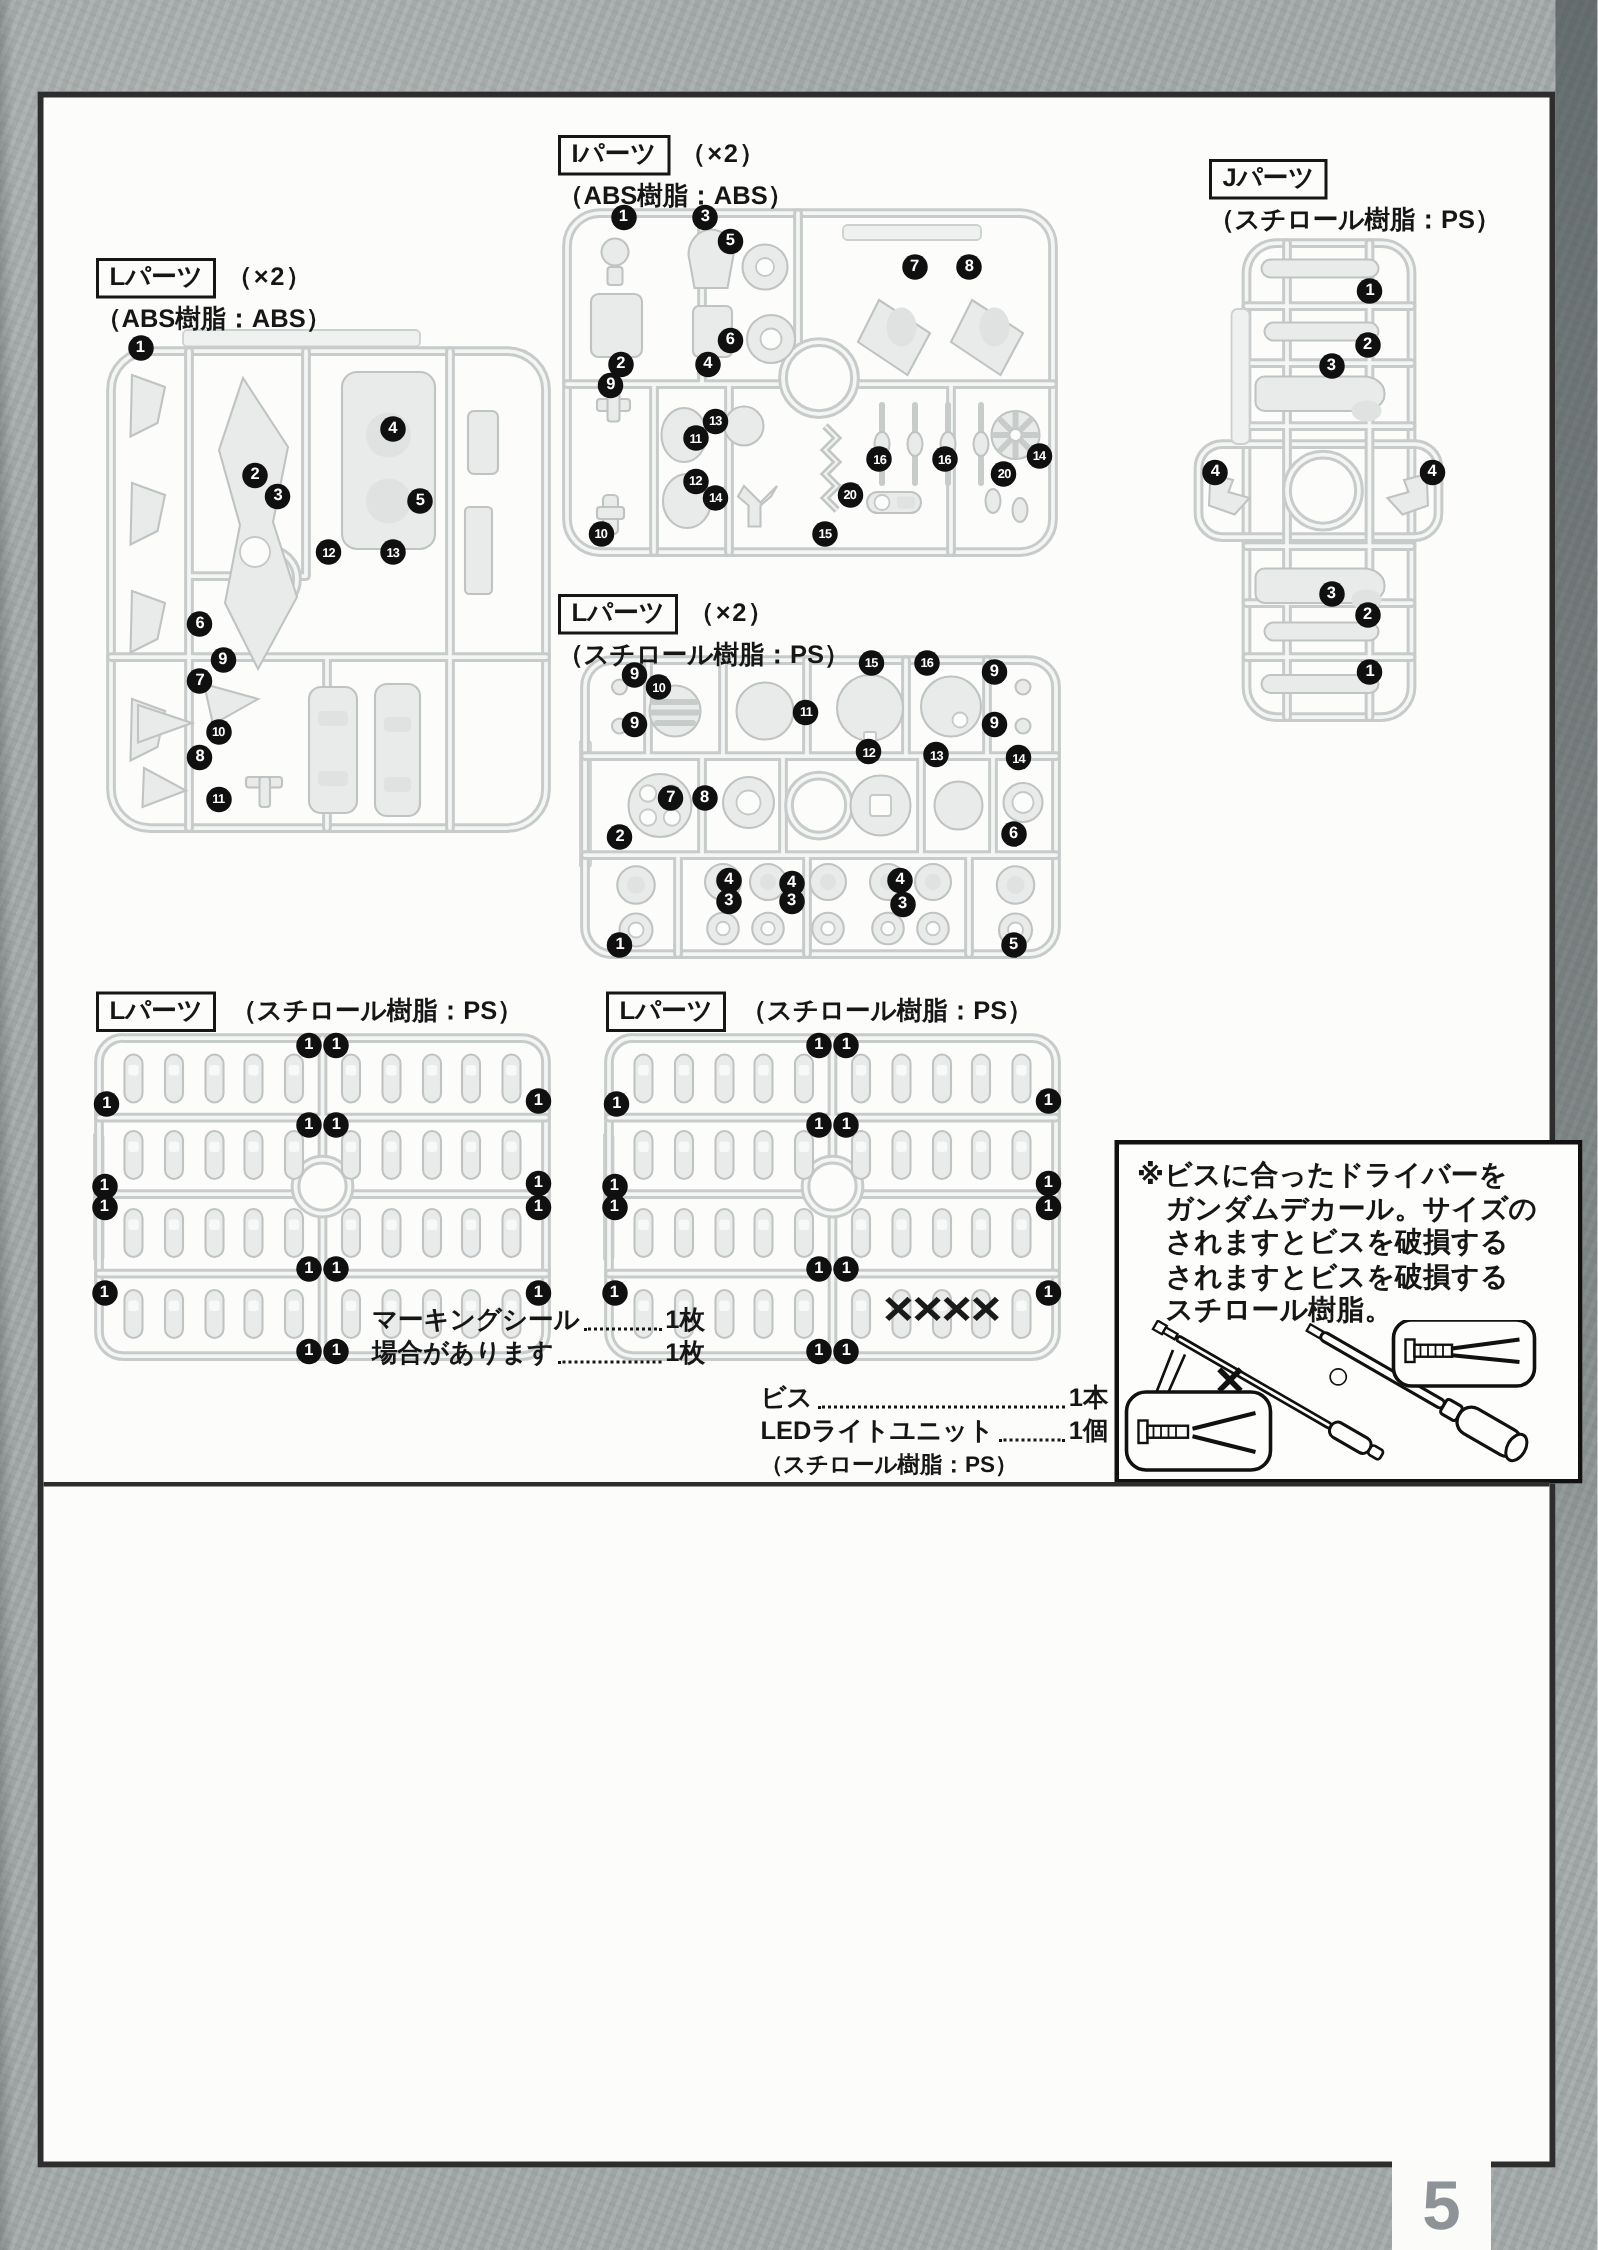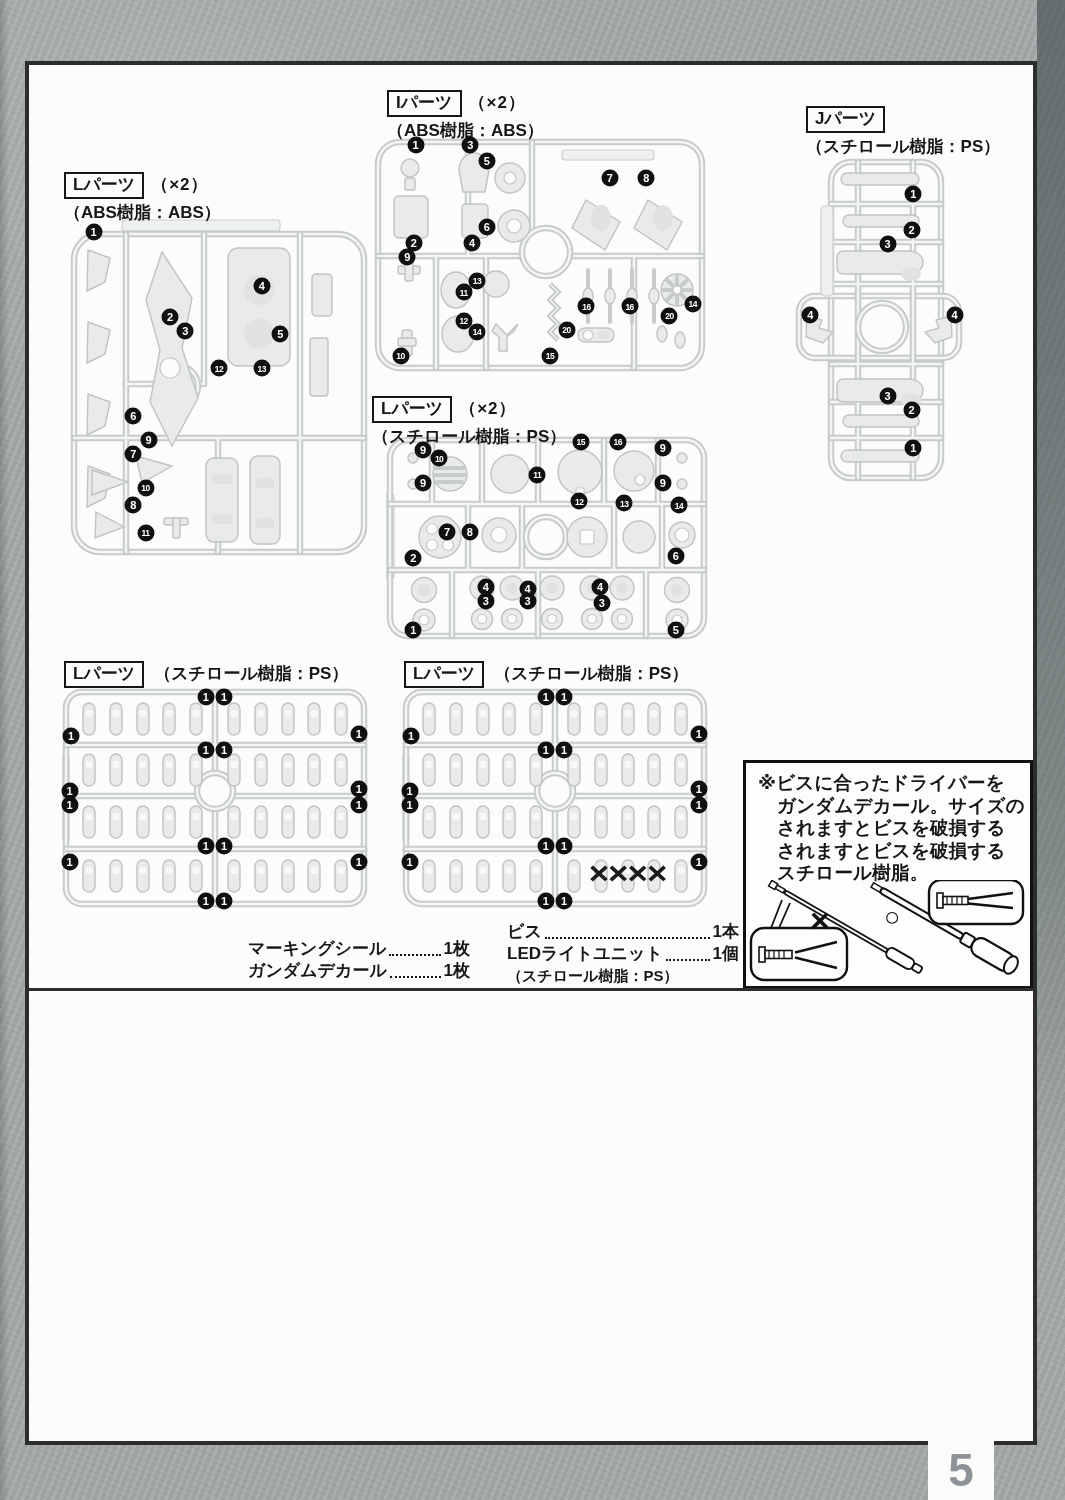--- a/index.html
+++ b/index.html
@@ -48,42 +48,42 @@
   .pdetail { fill:#dfe2e1; stroke:none; }
   .phole { fill:#fcfcfb; stroke:#c4c8c7; stroke-width:1.2; }
 
   .supplies { position:absolute; z-index:3; font-weight:700; font-size:17px; }
   .srow { display:flex; align-items:flex-end; height:22px; }
   .sname { white-space:nowrap; }
   .dots { flex:1; margin:0 3px 4px; border-bottom:2.6px dotted #161616; min-width:12px; }
   .sqty { white-space:nowrap; }
   .snote { font-size:15px; margin-top:2px; }
 
-  .warnbox { position:absolute; left:743px; top:760px; width:290px; height:229px; box-sizing:border-box;
+  .warnbox { position:absolute; left:743px; top:760px; width:312px; height:229px; box-sizing:border-box;
     border:3px solid #111; background:#fdfdfc; z-index:3; padding:9px 8px 0 12px; }
   .wline { font-size:18.5px; font-weight:700; line-height:22.5px; white-space:nowrap; letter-spacing:0.2px; }
   .wline.ind { padding-left:19px; }
   .warn-art { position:absolute; left:3px; bottom:2px; width:278px; height:104px; }
   .wmark { position:absolute; font-weight:700; z-index:4; line-height:1; color:#111; }
   .ink { stroke:#111; fill:#fdfdfc; }
 </style>
 </head>
 <body>
 
 <div class="page">
   <div class="edge-l"></div>
   <div class="edge-r"></div>
   <div class="frame"></div>
   <div class="divider"></div>
 
   <div class="plabel" style="left:64px;top:172px">
     <span class="pbox">Lパーツ</span><span class="pmult">（×2）</span>
     <div class="pmat">（ABS樹脂：ABS）</div>
   </div>
-  <div class="plabel" style="left:387px;top:90px">
+  <div class="plabel" style="left:372px;top:90px">
     <span class="pbox">Iパーツ</span><span class="pmult">（×2）</span>
     <div class="pmat">（ABS樹脂：ABS）</div>
   </div>
   <div class="plabel" style="left:806px;top:106px">
     <span class="pbox">Jパーツ</span>
     <div class="pmat">（スチロール樹脂：PS）</div>
   </div>
   <div class="plabel" style="left:372px;top:396px">
     <span class="pbox">Lパーツ</span><span class="pmult">（×2）</span>
     <div class="pmat">（スチロール樹脂：PS）</div>
@@ -728,28 +728,28 @@
         <span class="badge" style="left: 47%; top: 72%;">1</span>
         <span class="badge" style="left: 53%; top: 72%;">1</span>
         <span class="badge" style="left: 2.5%; top: 79%;">1</span>
         <span class="badge" style="left: 97%; top: 79%;">1</span>
         <span class="badge" style="left: 47%; top: 97%;">1</span>
         <span class="badge" style="left: 53%; top: 97%;">1</span>
       </div>
     <span class="crosses">××××</span>
   </div>
 
-  <div class="supplies" style="left:248px;top:938px;width:222px">
+  <div class="supplies" style="left:248px;top:869px;width:222px">
     <div class="srow">
       <span class="sname">マーキングシール</span>
       <span class="dots"></span>
       <span class="sqty">1枚</span>
     </div>
     <div class="srow">
-      <span class="sname">ガンダムデカール</span>
+      <span class="sname">場合があります</span>
       <span class="dots"></span>
       <span class="sqty">1枚</span>
     </div>
   </div>
   <div class="supplies" style="left:507px;top:921px;width:232px">
     <div class="srow">
       <span class="sname">ビス</span>
       <span class="dots"></span>
       <span class="sqty">1本</span>
     </div>

